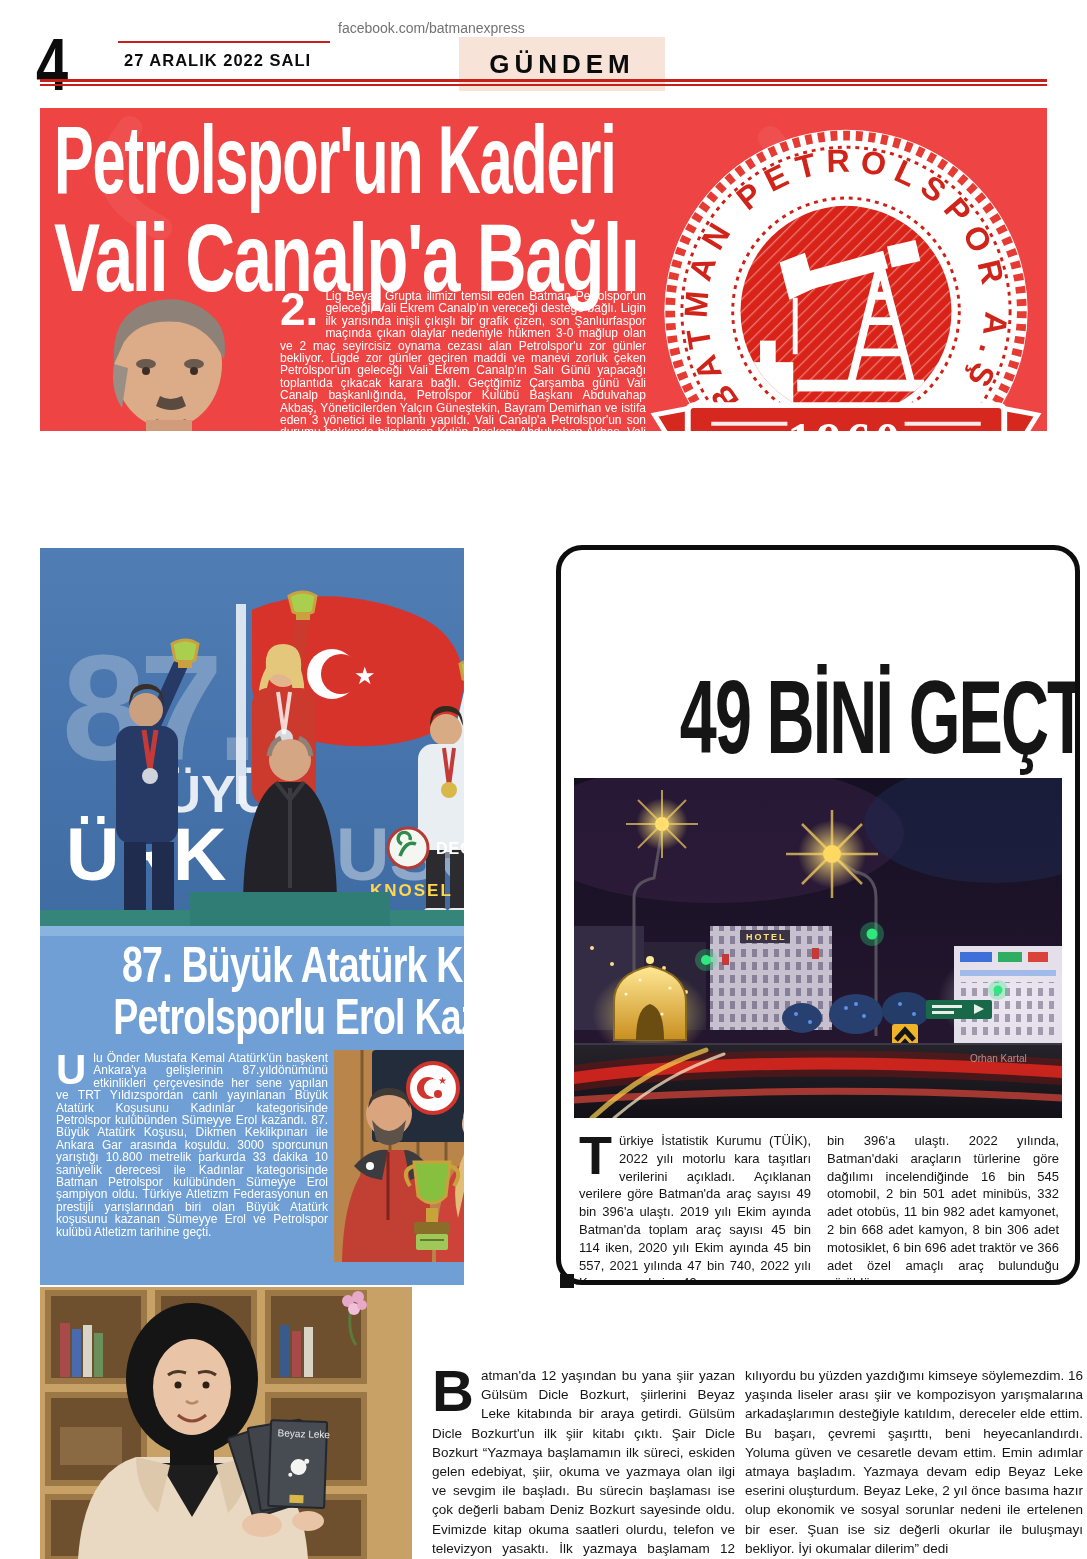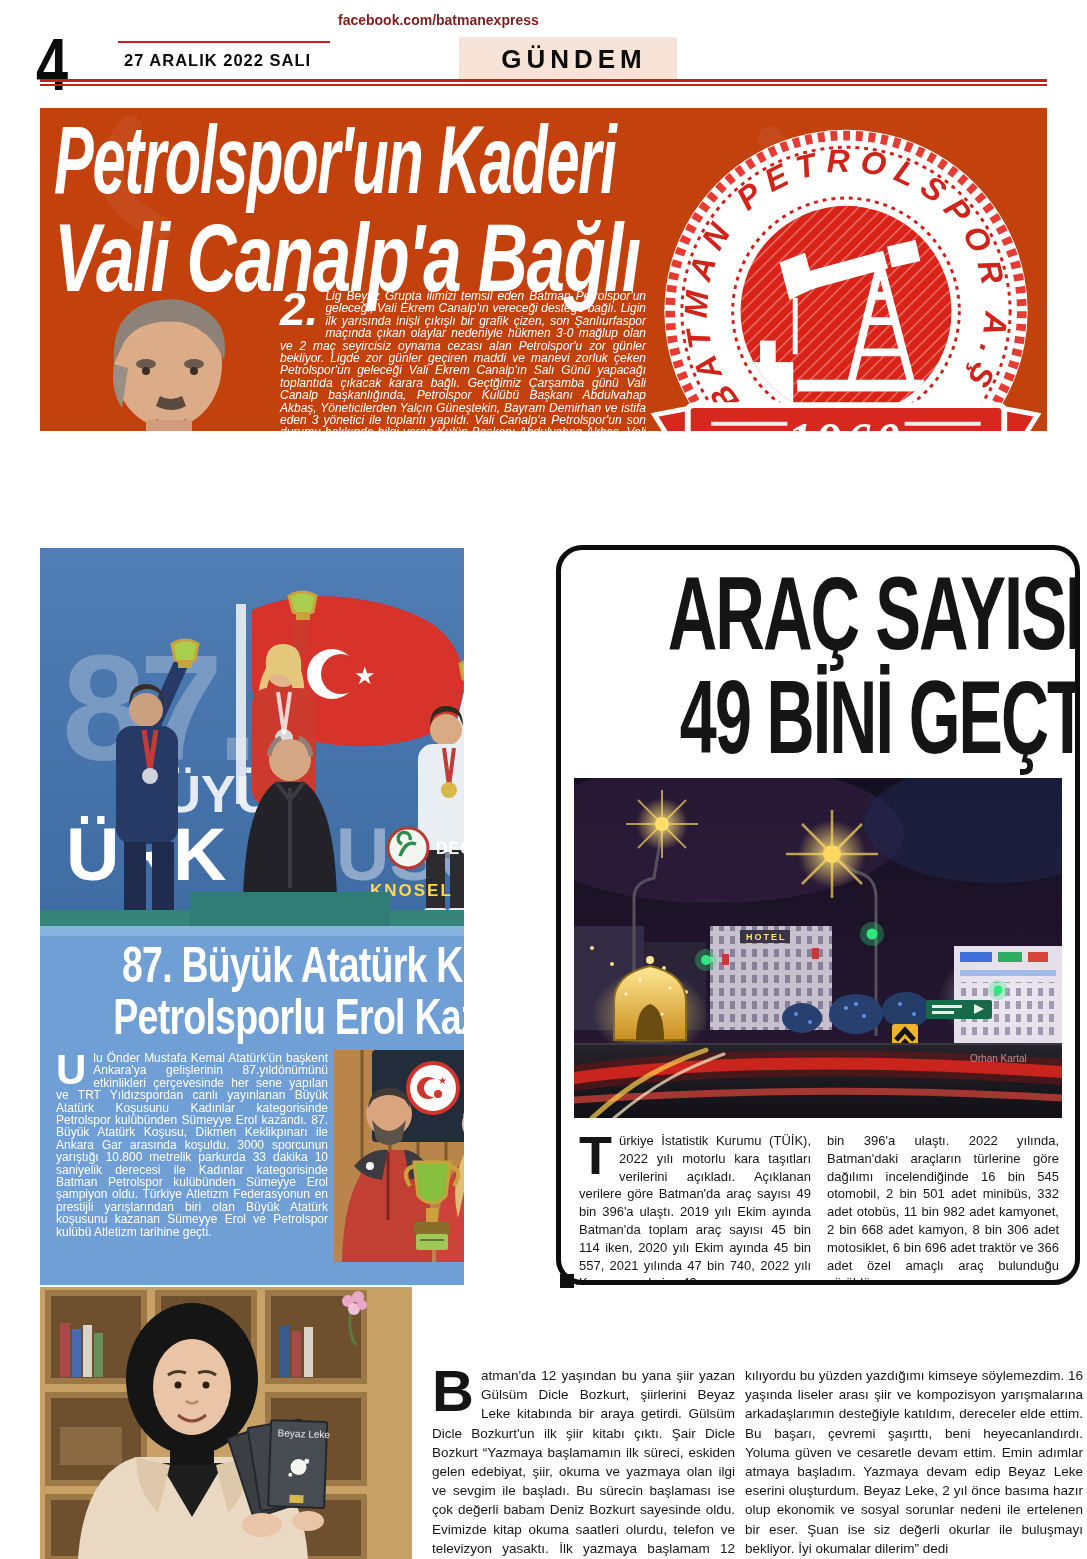--- a/index.html
+++ b/index.html
@@ -18,29 +18,29 @@
 </style>
 </head>
 <body>
 
 <div id="page">
 
   <div class="abs" style="left:36px;top:22px;">
     <span class="cnd" style="font-size:74px;transform:scaleX(.78);color:#0c0c0c;">4</span>
   </div>
   <div class="abs rule" style="left:118px;top:41px;width:212px;height:2px;"></div>
-  <div class="abs" style="left:338px;top:12px;font-size:14px;font-weight:700;color:#7f1d1d;">facebook.com/batmanexpress</div>
+  <div class="abs" style="left:338px;top:20px;font-size:14px;font-weight:400;color:#737373;">facebook.com/batmanexpress</div>
   <div class="abs" style="left:124px;top:51px;font-size:16.5px;font-weight:700;letter-spacing:1px;color:#0c0c0c;text-align:right;">27 ARALIK 2022 SALI</div>
-  <div class="abs" style="left:459px;top:37px;width:206px;height:44px;background:#f8e3d9;display:flex;align-items:center;justify-content:center;padding-left:12px;">
+  <div class="abs" style="left:459px;top:37px;width:206px;height:54px;background:#f8e3d9;display:flex;align-items:center;justify-content:center;">
     <span style="font-size:26px;font-weight:700;letter-spacing:5px;color:#0c0c0c;">GÜNDEM</span>
   </div>
   <div class="abs rule" style="left:40px;top:79px;width:1007px;height:3px;"></div>
   <div class="abs rule" style="left:40px;top:84px;width:1007px;height:2px;"></div>
 
-  <div class="abs" style="left:40px;top:108px;width:1007px;height:323px;background:#c2410c;overflow:hidden;font-style:italic;">
+  <div class="abs" style="left:40px;top:108px;width:1007px;height:323px;background:#ef4444;overflow:hidden;">
     <svg class="abs" style="left:0;top:0;" width="1007" height="432" viewBox="0 0 1007 432">
       <g fill="none" stroke="rgba(255,255,255,0.06)" stroke-width="24" stroke-linecap="round">
         <path d="M 730,30 q 70,80 -20,130"></path>
         <path d="M 950,180 q 50,120 -70,170"></path>
         <path d="M 90,20 q -50,60 30,100"></path>
         <path d="M 620,380 q 80,-40 160,10"></path>
       </g>
     </svg>
 
     <div class="abs" style="left:14px;top:4px;">
@@ -266,23 +266,20 @@
         <path d="M80,116 q-14,4 -4,20 M116,116 q14,4 4,20" stroke="#caa23c" stroke-width="4" fill="none"></path>
         <rect x="92" y="158" width="12" height="14" fill="#caa23c"></rect>
         <rect x="80" y="172" width="36" height="12" rx="2" fill="#8a6d28"></rect>
         <rect x="82" y="184" width="32" height="16" rx="2" fill="#9fc859"></rect>
         <line x1="86" y1="190" x2="110" y2="190" stroke="#5d7a2e" stroke-width="2"></line>
       </g>
     </svg>
   </div>
 
   <div class="abs" style="left:556px;top:545px;width:524px;height:740px;background:#fff;border:5px solid #0d0d0d;border-radius:26px;box-sizing:border-box;overflow:hidden;">
-    <div class="abs" style="left:0;top:14px;width:514px;text-align:center;">
-      <span class="cndc blk" style="font-size:104px;line-height:.95;transform:scaleX(.66);letter-spacing:-3px;">ARAÇ SAYISI</span>
-    </div>
     <div class="abs" style="left:0;top:118px;width:514px;text-align:center;">
       <span class="cndc blk" style="font-size:104px;line-height:.95;transform:scaleX(.64);letter-spacing:-3px;">49 BİNİ GEÇTİ</span>
     </div>
 
     <svg class="abs" style="left:13px;top:228px;" width="488" height="340" viewBox="0 0 488 340">
       <defs>
         <linearGradient id="sky" x1="0" y1="0" x2="0" y2="1">
           <stop offset="0" stop-color="#141022"></stop>
             <stop offset="1" stop-color="#2a1834"></stop>
         </linearGradient>

